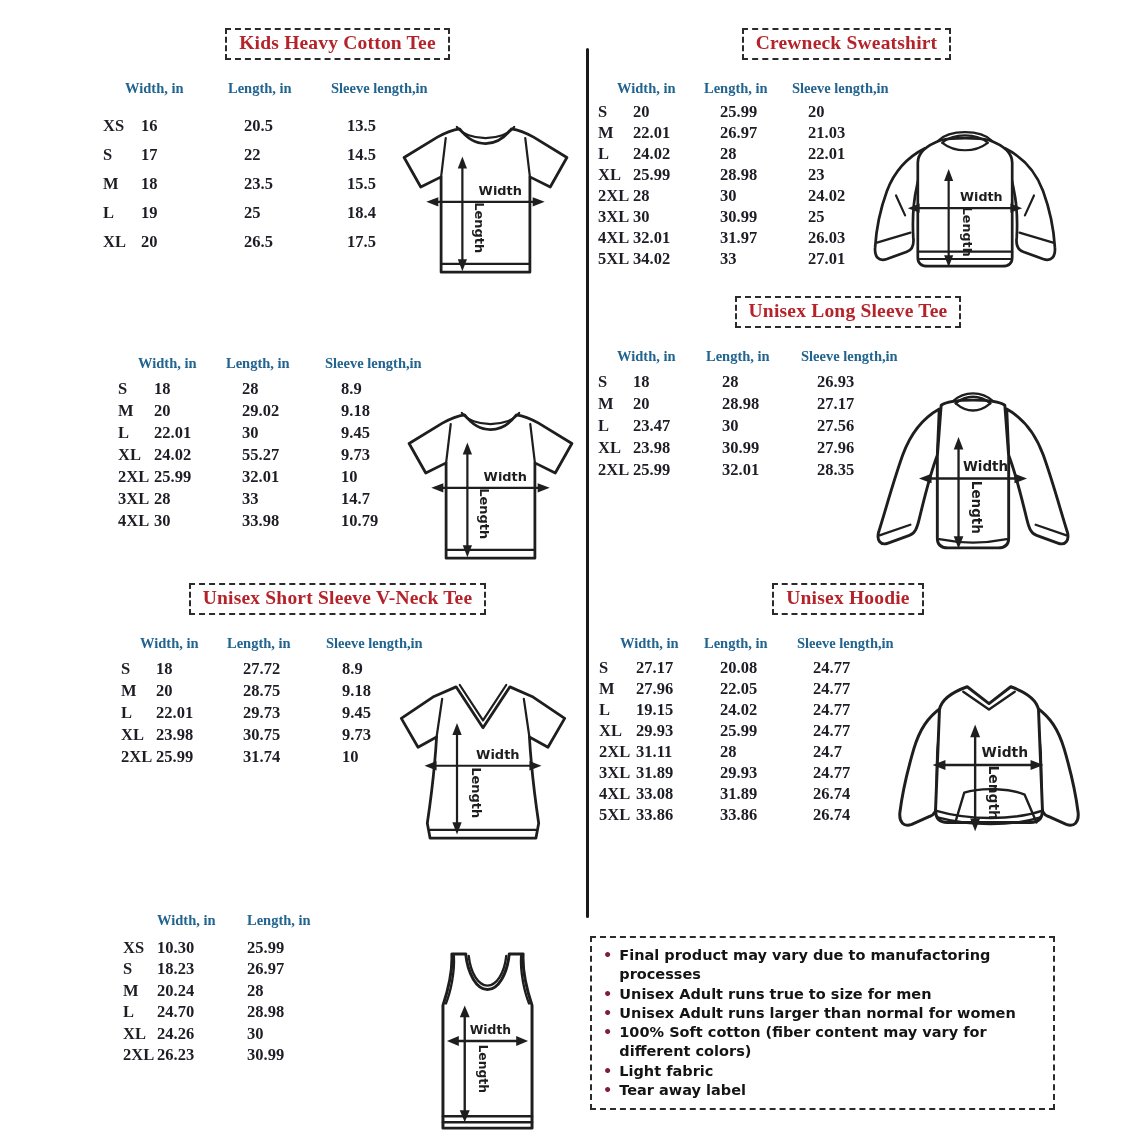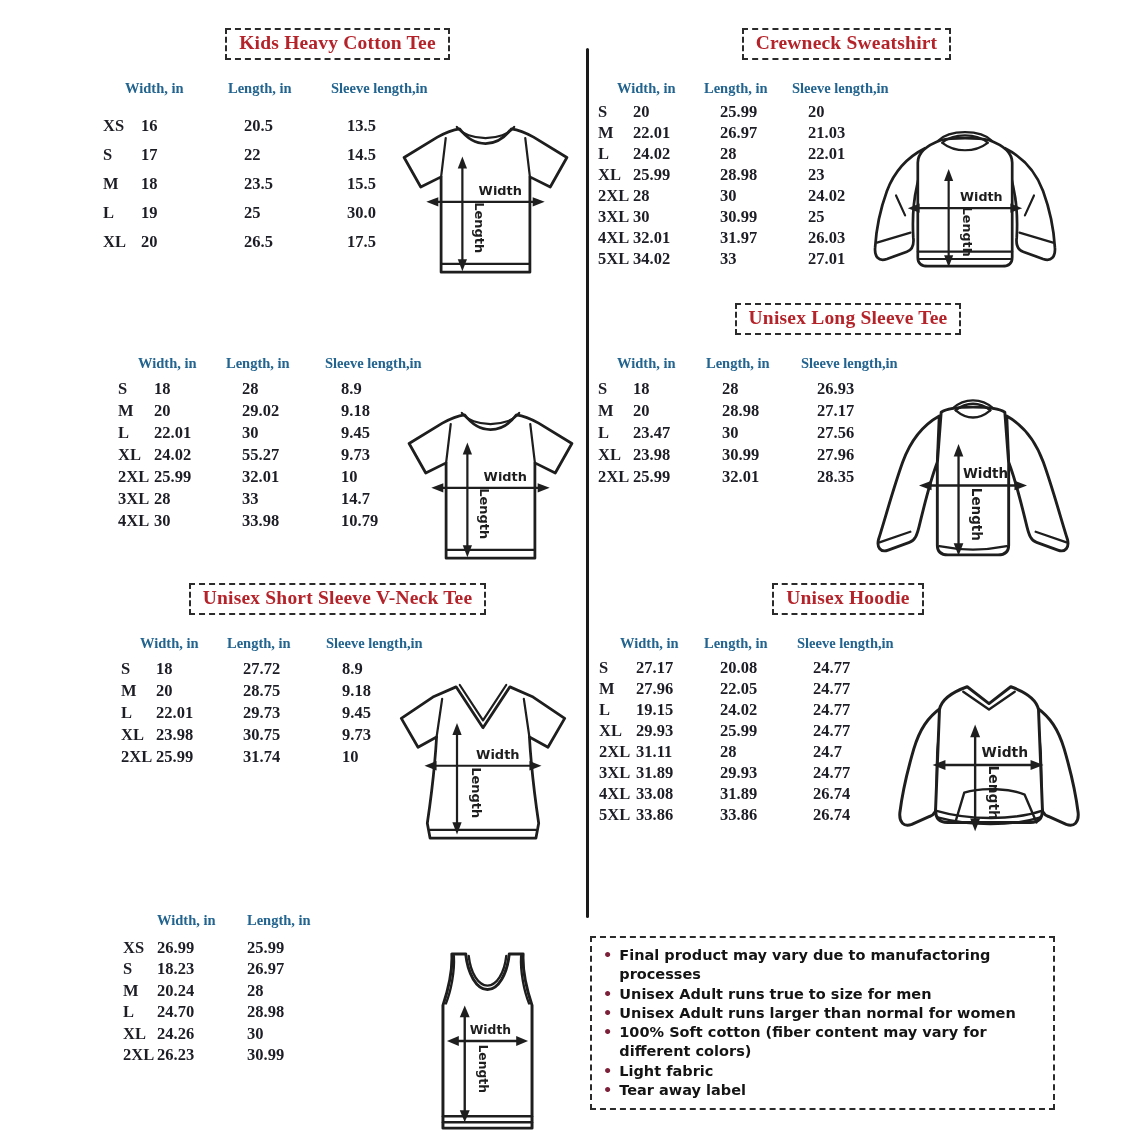--- a/index.html
+++ b/index.html
@@ -193,21 +193,21 @@
         <div class="trow g-kids">
           <div class="tcell">M</div>
           <div class="tcell">18</div>
           <div class="tcell">23.5</div>
           <div class="tcell">15.5</div>
         </div>
         <div class="trow g-kids">
           <div class="tcell">L</div>
           <div class="tcell">19</div>
           <div class="tcell">25</div>
-          <div class="tcell">30.0</div>
+          <div class="tcell">18.4</div>
         </div>
         <div class="trow g-kids">
           <div class="tcell">XL</div>
           <div class="tcell">20</div>
           <div class="tcell">26.5</div>
           <div class="tcell">17.5</div>
         </div>
       </div>
   </div>
   <div class="illus" style="left:308px;top:84px;">
@@ -339,21 +339,21 @@
         </div>
       </div>
   </div>
   <div class="illus" style="left:316px;top:95px;">
     <svg width="185" height="176" viewBox="0 0 200 190">
         <use href="#sym-tee"></use>
       </svg>
   </div>
 </div>
 
-<div class="section" style="left:593px;top:303px;width:510px;height:275px;">
+<div class="section" style="left:593px;top:296px;width:510px;height:275px;">
   <div class="title-wrap">
     <span class="title-box">Unisex Long Sleeve Tee</span>
   </div>
   <div class="tbl" style="left:5px;">
     <div class="thead g-long">
         <div class="hcell spacer"></div>
         <div class="hcell">Width, in</div>
         <div class="hcell">Length, in</div>
         <div class="hcell">Sleeve length,in</div>
       </div>
@@ -520,21 +520,21 @@
 <div class="section tank" style="left:85px;top:860px;width:500px;height:280px;">
   <div class="tbl" style="left:38px;">
     <div class="thead g-tank">
         <div class="hcell spacer"></div>
         <div class="hcell">Width, in</div>
         <div class="hcell">Length, in</div>
       </div>
     <div class="tbody g-tank rh215" style="margin-top:8px;">
         <div class="trow g-tank">
           <div class="tcell">XS</div>
-          <div class="tcell">26.99</div>
+          <div class="tcell">10.30</div>
           <div class="tcell">25.99</div>
         </div>
         <div class="trow g-tank">
           <div class="tcell">S</div>
           <div class="tcell">18.23</div>
           <div class="tcell">26.97</div>
         </div>
         <div class="trow g-tank">
           <div class="tcell">M</div>
           <div class="tcell">20.24</div>

